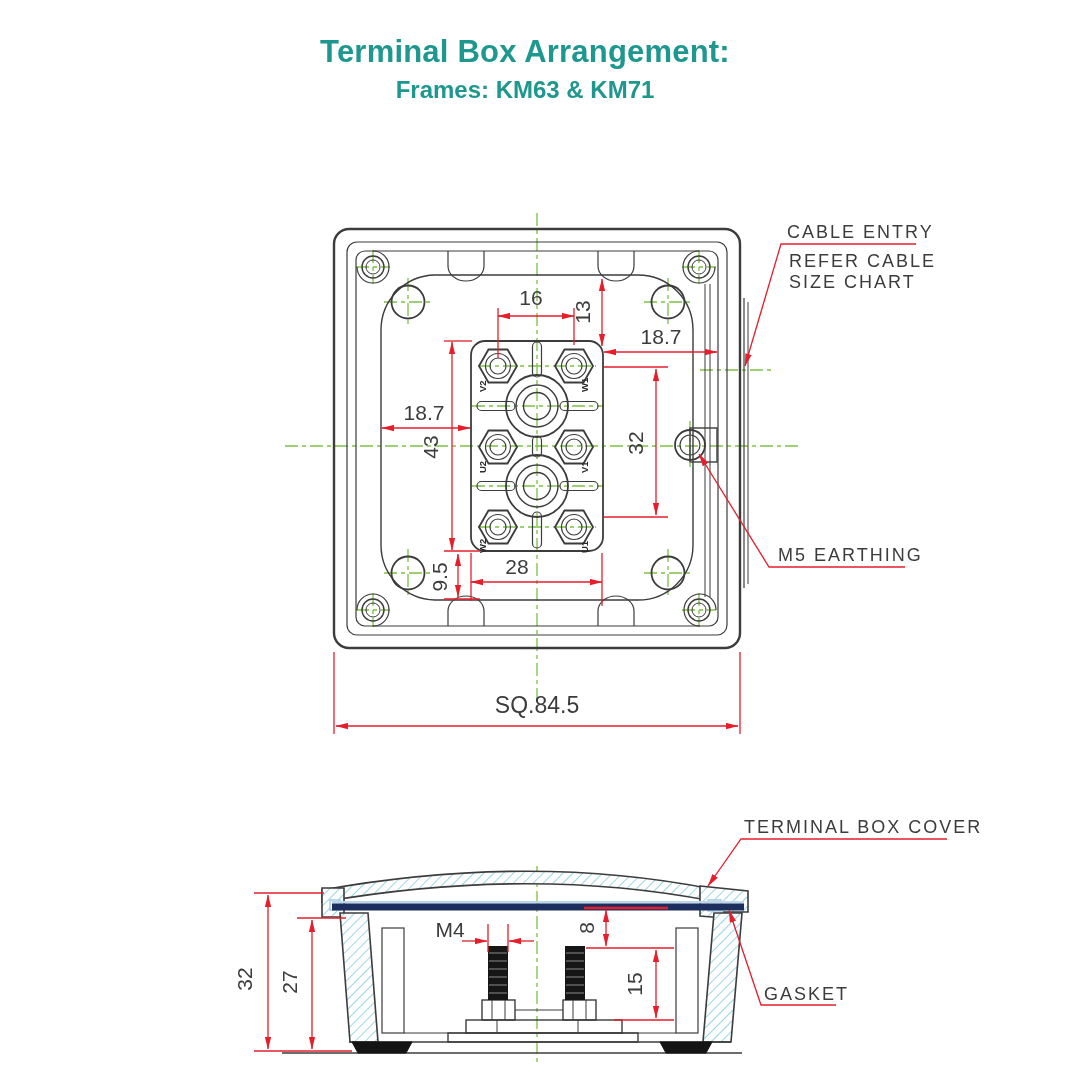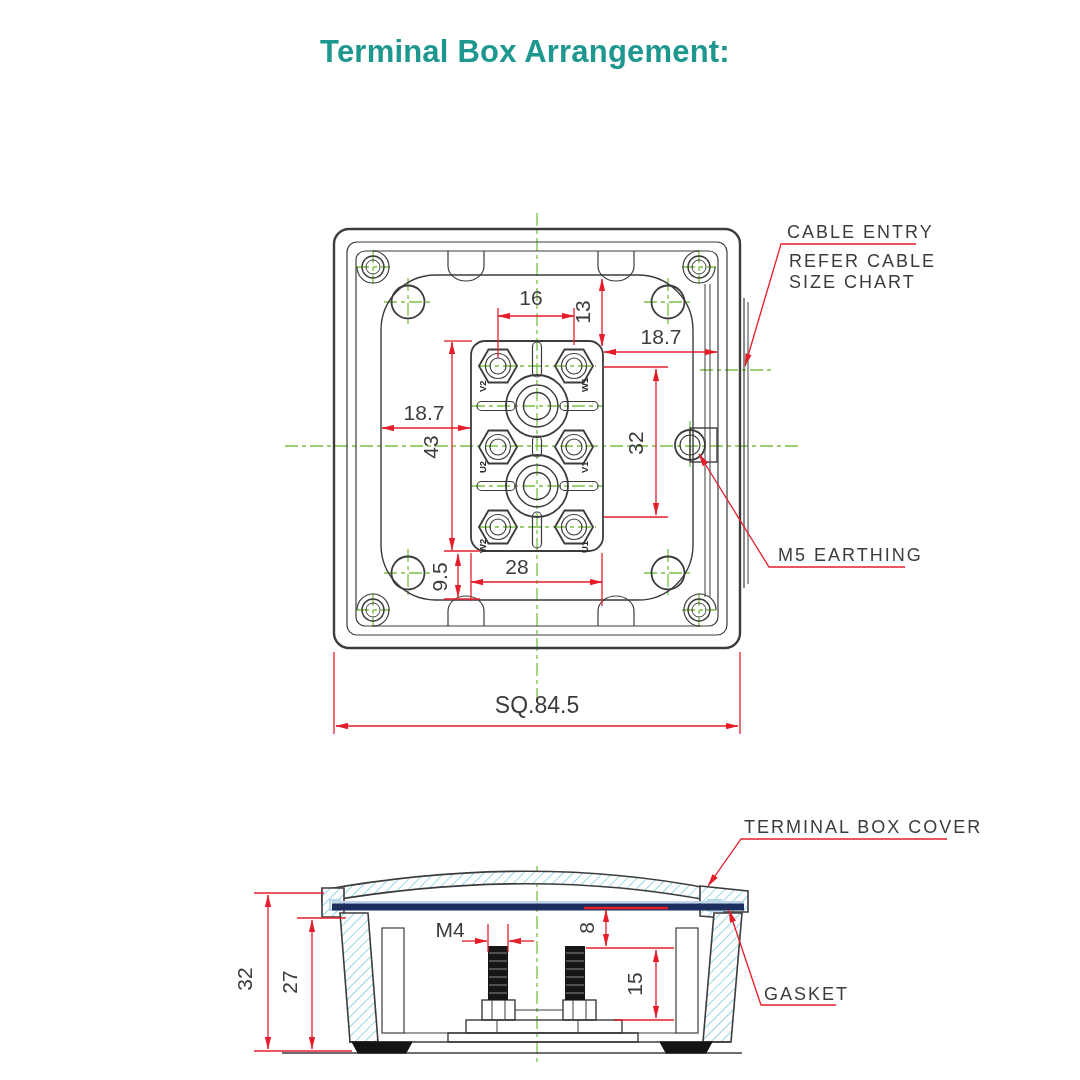--- a/index.html
+++ b/index.html
@@ -20,20 +20,21 @@
   .hatchfill{fill:url(#hatch);stroke:#3c3c3c;stroke-width:1.6;}
   .blackfill{fill:#141414;stroke:#141414;}
 </style>
 </head>
 <body>
 
 <div class="page">
 
   <div class="title-block">
     <div class="t1">Terminal Box Arrangement:</div>
+    <div class="t2">Frames: KM63 &amp; KM71</div>
   </div>
 
   <svg width="1080" height="1080" viewBox="0 0 1080 1080">
     <defs>
       <pattern id="hatch" width="7" height="7" patternUnits="userSpaceOnUse" patternTransform="rotate(45)">
         <rect width="7" height="7" fill="#ffffff"></rect>
         <line x1="0" y1="0" x2="0" y2="7" stroke="#8fd2e0" stroke-width="1.8"></line>
       </pattern>
       <marker id="ar" viewBox="0 0 12 6" refX="11.5" refY="3" markerWidth="13" markerHeight="7" orient="auto-start-reverse" markerUnits="userSpaceOnUse">
         <path d="M0,0 L12,3 L0,6 Z" fill="#e41e2b"></path>

